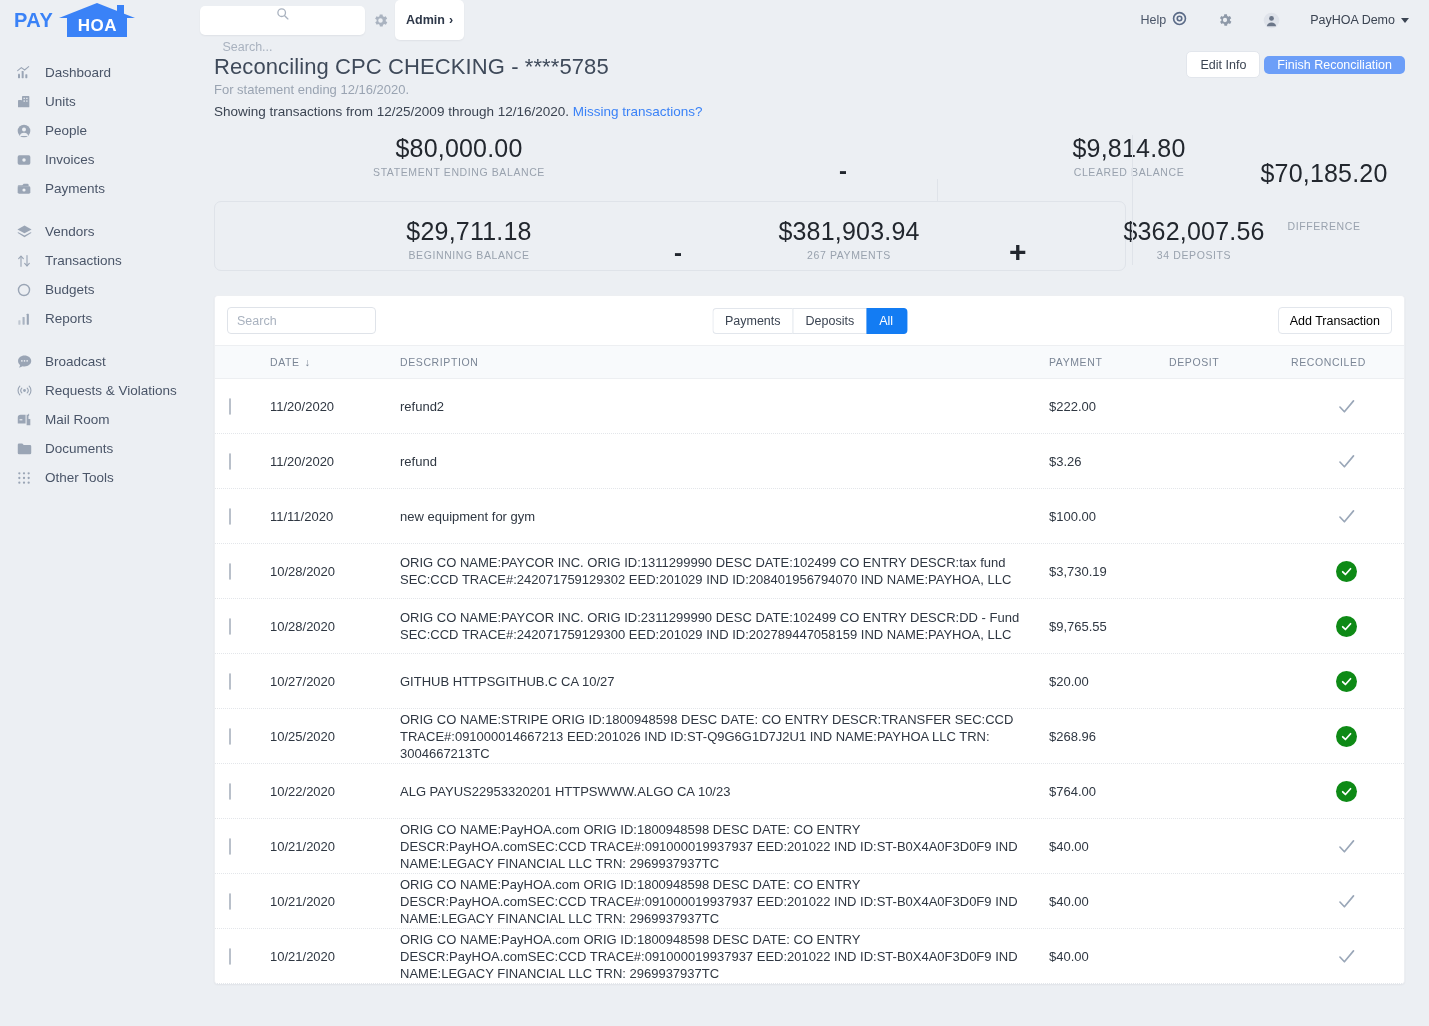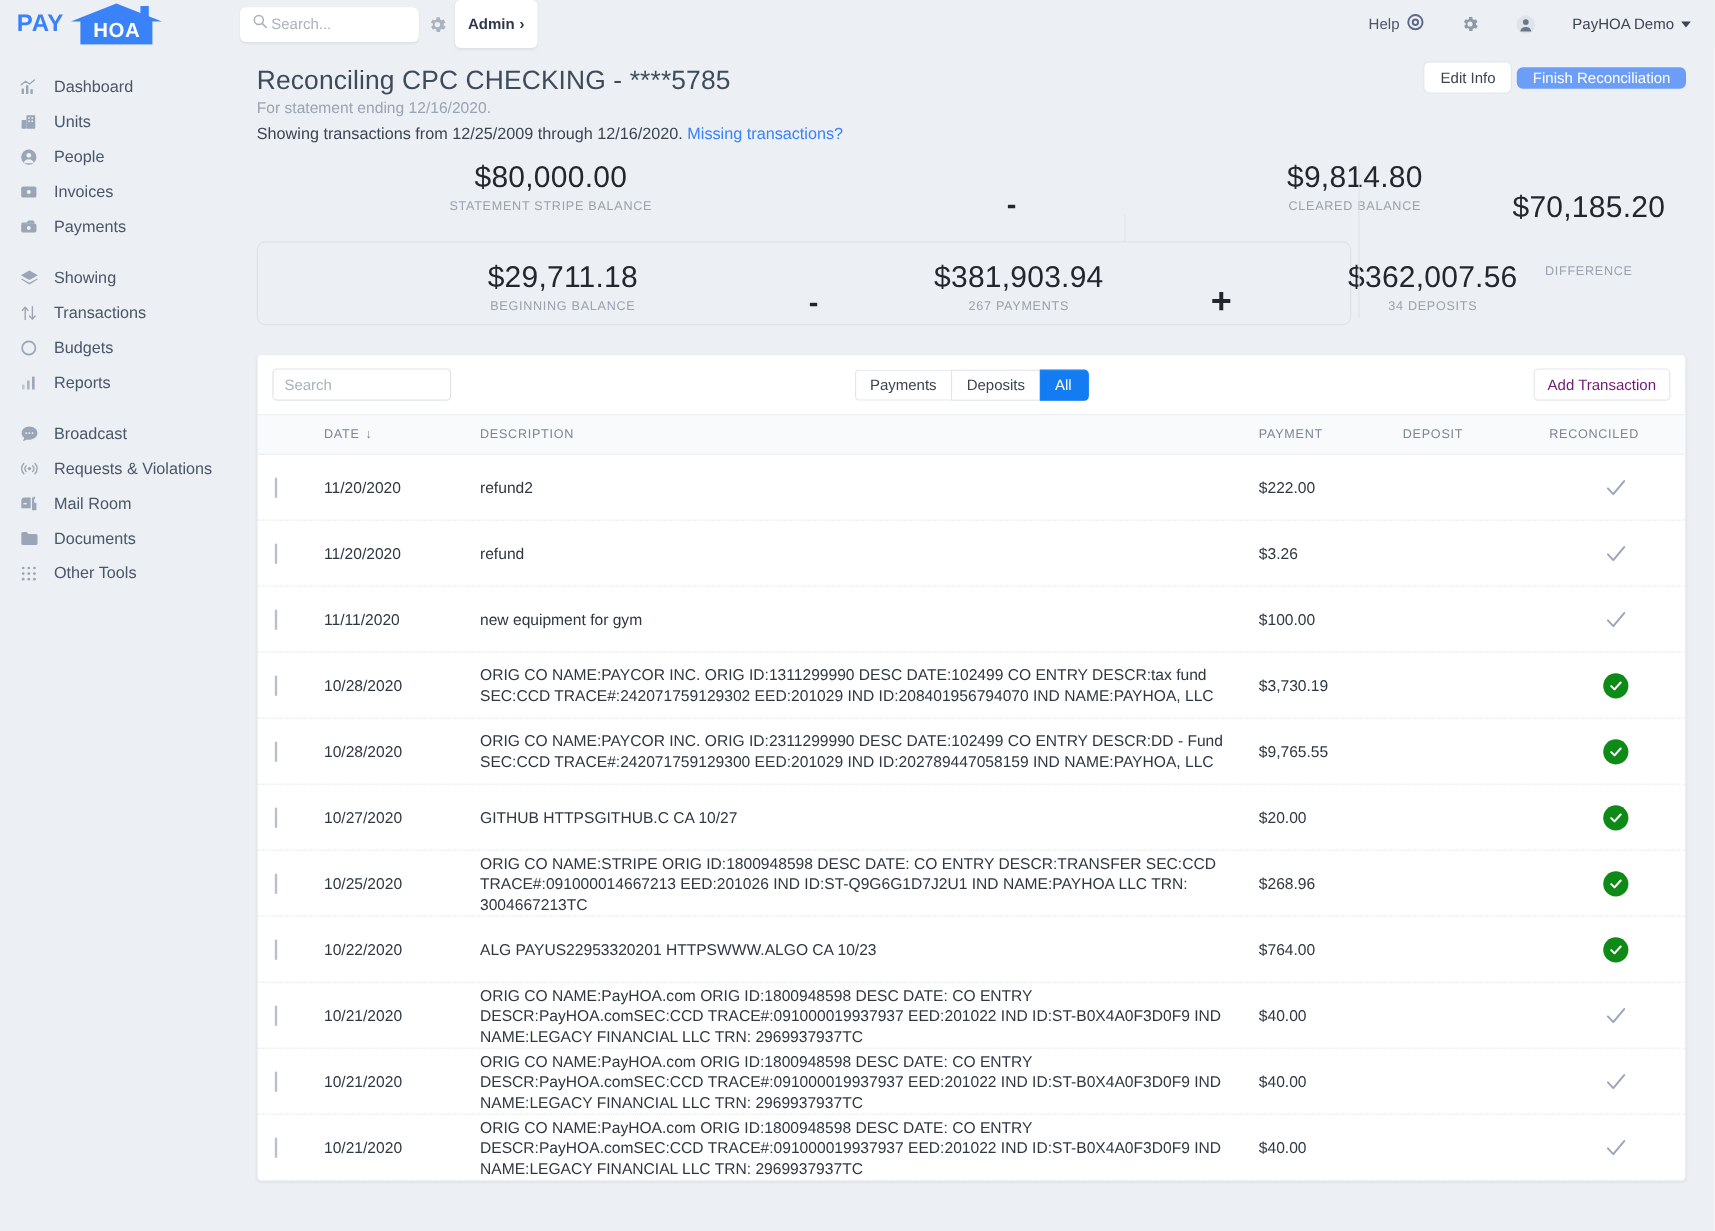--- a/index.html
+++ b/index.html
@@ -63,24 +63,25 @@
   .nav-icon svg { display: block; }
 
   
   .main { flex: 1; height: 1026px; position: relative; background: #eceff3; }
 
   .topbar {
     height: 40px; display: flex; align-items: center;
     padding: 0 12px 0 10px; background: #eceff3;
   }
   .search-box {
-    width: 149px; height: 29px; background: #fff;
+    width: 165px; height: 29px; background: #fff;
     border-radius: 5px; display: flex; align-items: center;
-    gap: 3px; padding: 0 10px;
+    gap: 16px; padding: 0 10px;
     box-shadow: 0 1px 2px rgba(16,24,40,.06);
+    flex-direction: column;
   }
   .search-box input {
     border: none; outline: none; font-size: 12.5px;
     color: #5a6575; width: 120px;
     font-family: "Liberation Sans", sans-serif;
     background: transparent;
   }
   .search-box input::placeholder { color: #a9b2bf; }
   .gear-btn {
     width: 30px; display: flex; align-items: center; justify-content: center;
@@ -212,21 +213,21 @@
     font-family: "Liberation Sans", sans-serif;
   }
   .seg-btn:first-child { border-radius: 4px 0 0 4px; }
   .seg-btn:last-child { border-radius: 0 4px 4px 0; border-right: 2px solid #000000; }
   .seg-btn.active {
     background: #137cf3; color: #fff; border-color: #137cf3;
   }
   .add-tx {
     margin-left: auto; height: 27px; padding: 4px 11px;
     border: 1px solid #e2e6ec; border-radius: 4px; background: #fff;
-    font-size: 12.5px; color: #701a75; cursor: pointer;
+    font-size: 12.5px; color: #000000; cursor: pointer;
     display: flex; align-items: center;
     font-family: "Liberation Sans", sans-serif;
   }
 
   .thead {
     display: flex; align-items: center; height: 34px;
     background: #f8fafc; border-top: 1px solid #edeff2;
     border-bottom: 1px solid #edeff2;
     font-size: 10.5px; color: #7b8696; letter-spacing: .6px;
   }
@@ -328,21 +329,21 @@
           </div>
         </div>
         <div class="nav-group">
           <div class="nav-item">
             <span class="nav-icon">
               <svg width="17" height="17" viewBox="0 0 24 24" fill="currentColor">
                 <path d="M12 3.5 22 9l-10 5.5L2 9z"></path>
                 <path d="M3.4 13 12 17.8 20.6 13l1.4.8L12 20 2 13.8z"></path>
               </svg>
             </span>
-            <span>Showing</span>
+            <span>Vendors</span>
           </div>
           <div class="nav-item">
             <span class="nav-icon">
               <svg width="16" height="16" viewBox="0 0 24 24" fill="none" stroke="currentColor" stroke-width="1.7" stroke-linecap="round" stroke-linejoin="round">
                 <path d="M7.5 20V5"></path>
                 <path d="M4 8.5 7.5 4.6 11 8.5"></path>
                 <path d="M16.5 4v15"></path>
                 <path d="M13 15.5 16.5 19.4 20 15.5"></path>
               </svg>
             </span>
@@ -493,21 +494,21 @@
       <div class="head-actions">
         <button class="btn-light">Edit Info</button>
         <button class="btn-primary">Finish Reconciliation</button>
       </div>
     </div>
 
     <div class="summary">
       <div class="sum-row1">
         <div class="sum-cell r1-a">
           <div class="sum-val">$80,000.00</div>
-          <div class="sum-lbl">STATEMENT STRIPE BALANCE</div>
+          <div class="sum-lbl">STATEMENT ENDING BALANCE</div>
         </div>
         <div class="op r1-op">-</div>
         <div class="sum-cell r1-b">
           <div class="sum-val">$9,814.80</div>
           <div class="sum-lbl">CLEARED BALANCE</div>
         </div>
       </div>
 
       <div class="sum-row2">
         <div class="bracket"></div>

